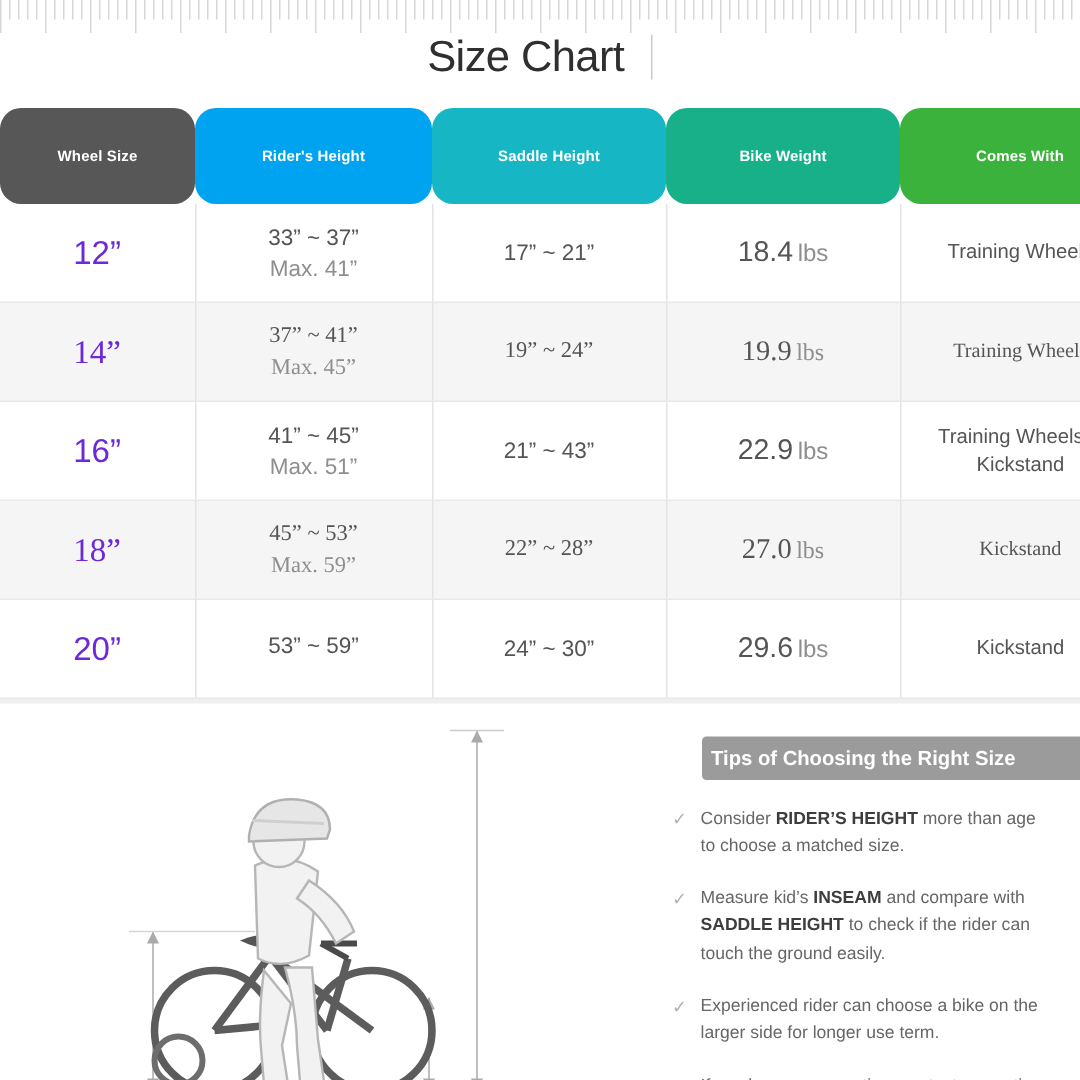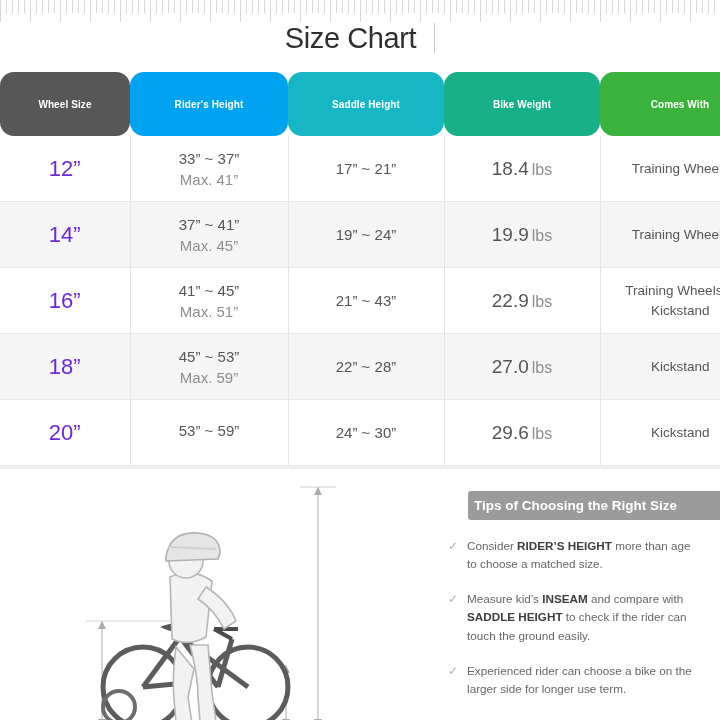--- a/index.html
+++ b/index.html
@@ -99,21 +99,21 @@
   th.c4 { background: #3bb23b; width: 152px; }
 
   table.size-table td {
     text-align: center;
     vertical-align: middle;
     height: 63px;
     border-right: 1px solid #e4e4e4;
     border-bottom: 1px solid #e8e8e8;
   }
   table.size-table td:last-child { border-right: none; }
-  tr.alt td { background: #f5f5f5; }
+  tr.alt td { background: #f5f5f5; font-family: Liberation Serif, serif; }
   tr.plain td { background: #ffffff; }
 
   .cell-wheel {
     font-size: 22px;
     color: #6d28d9;
     font-weight: normal;
   }
   .cell-primary {
     font-size: 15px;
     color: #555555;

